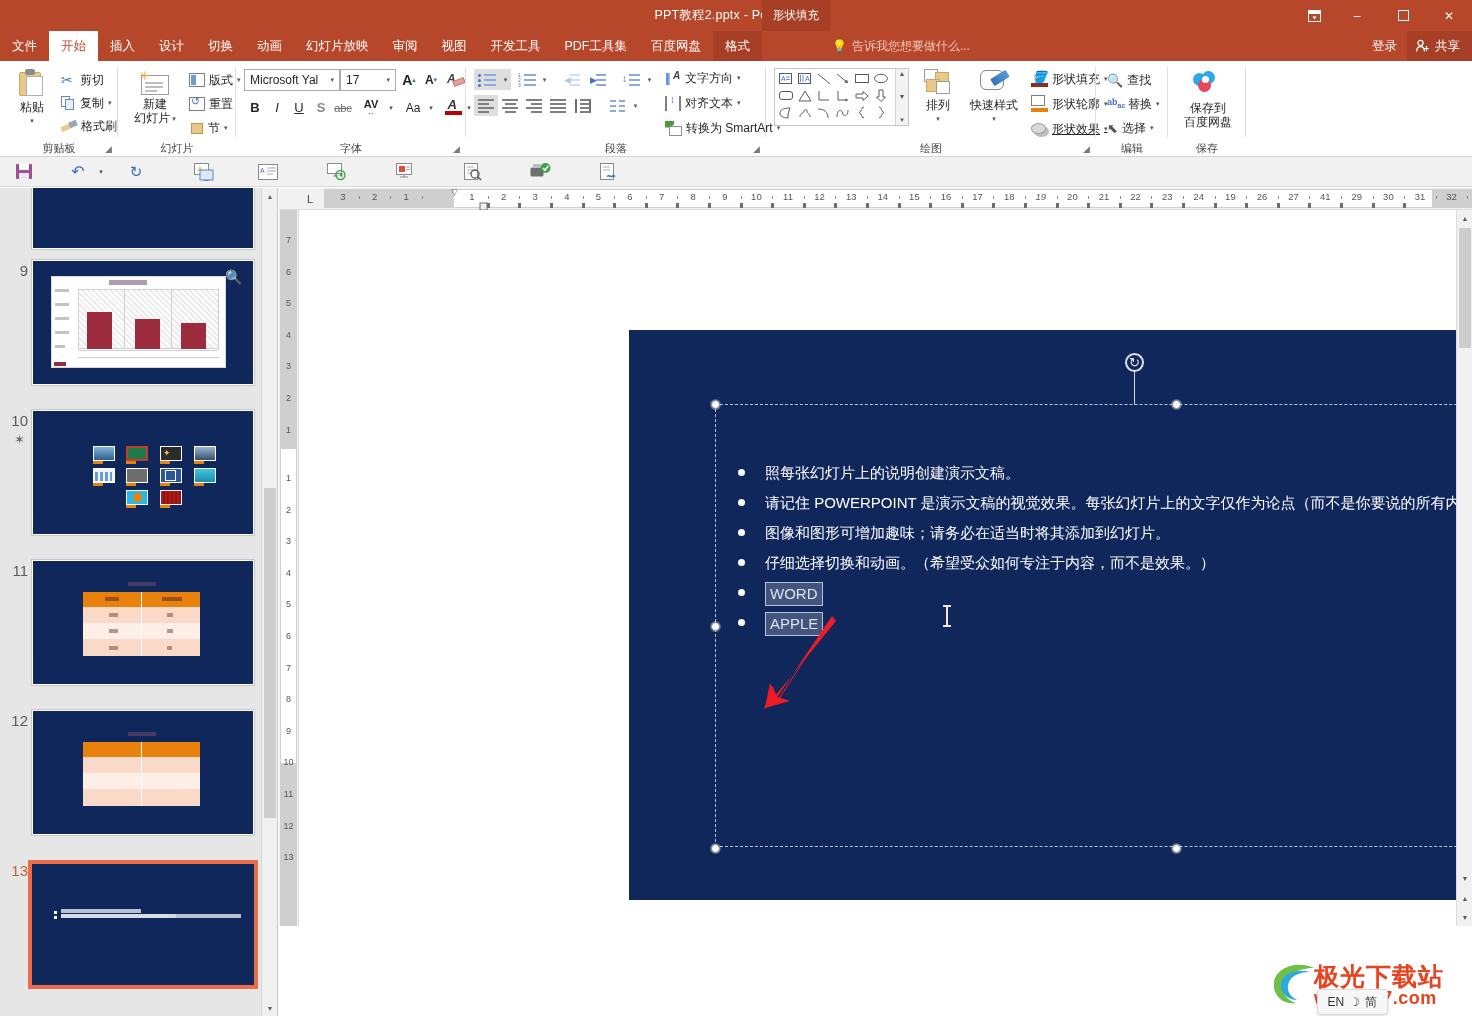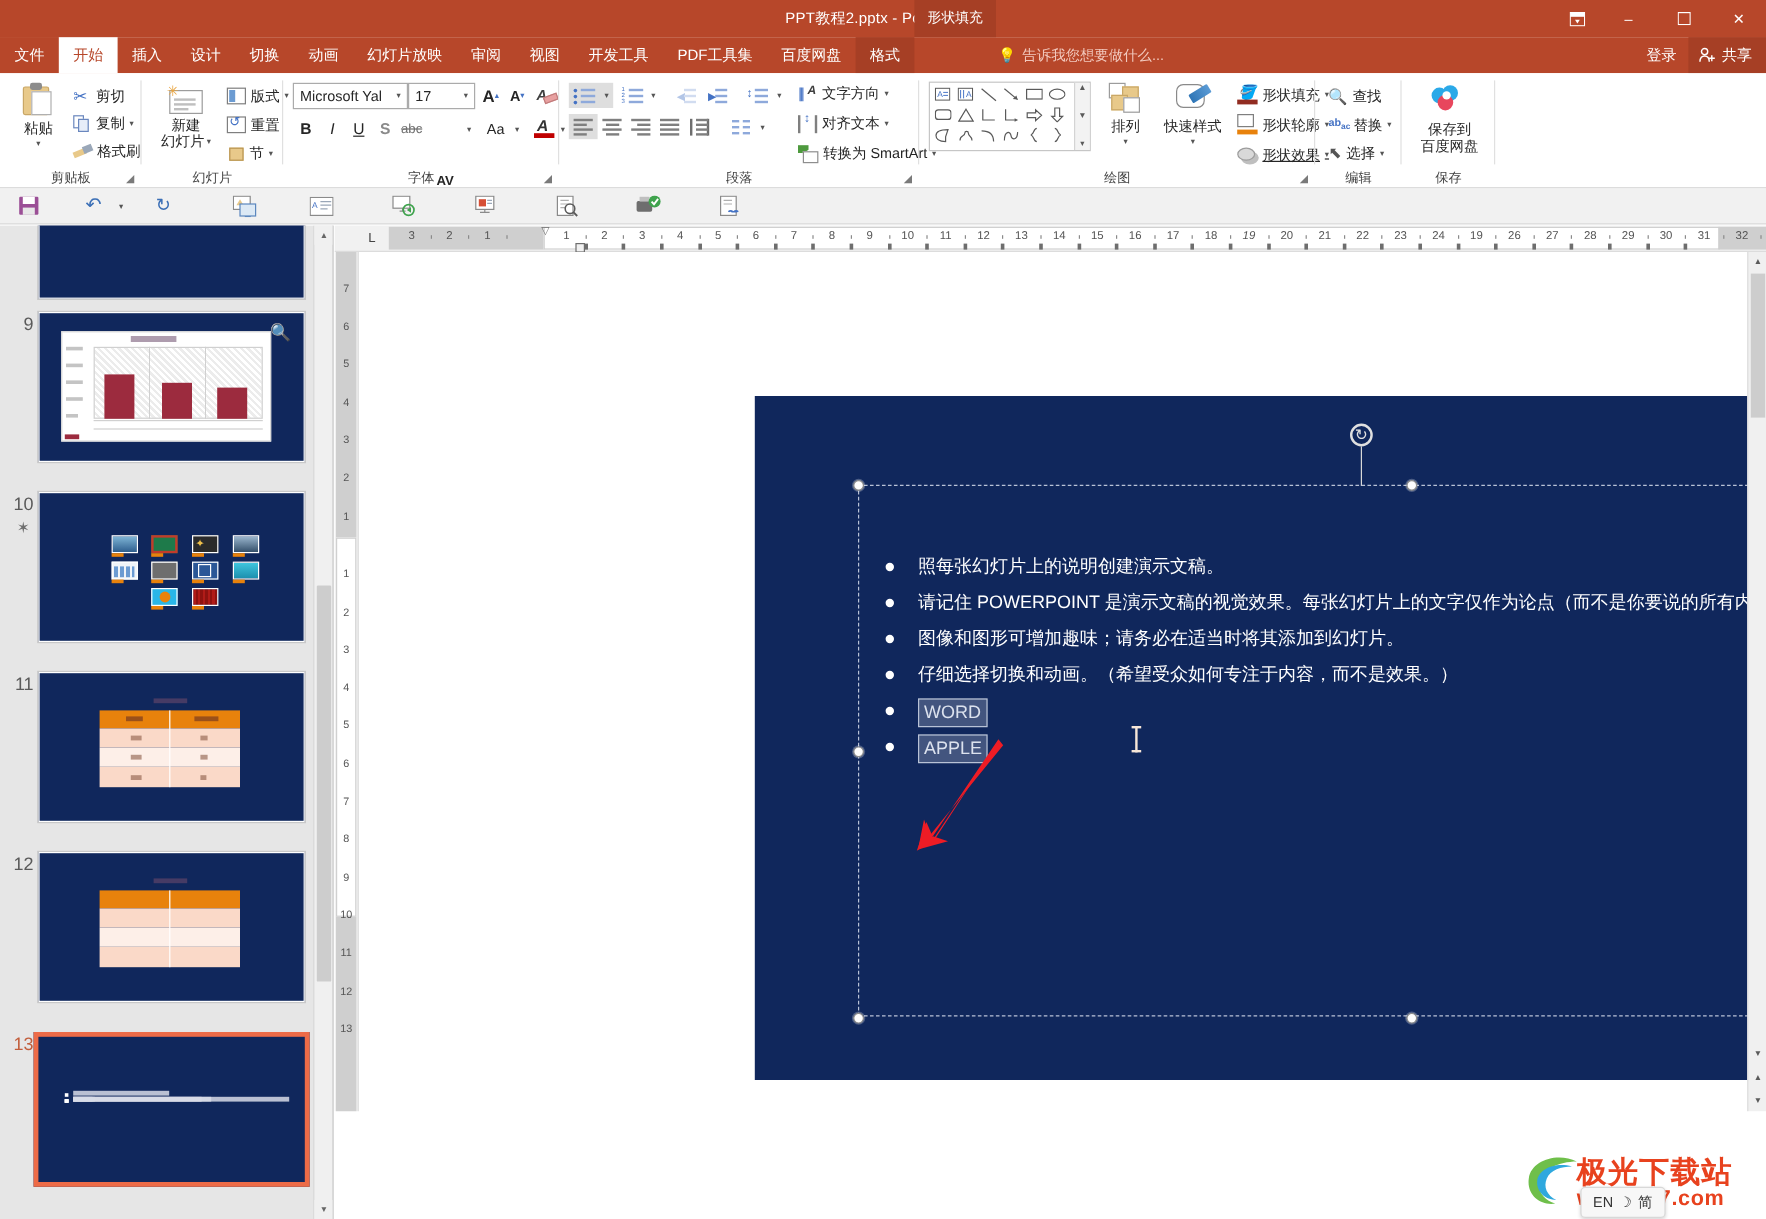--- a/index.html
+++ b/index.html
@@ -516,21 +516,21 @@
         </div>
       <div class="fbtn" style="left:52px; top:36px;">
           <u>U</u>
         </div>
       <div class="fbtn" style="left:74px; top:36px;">
           <span style="color:#8A8A8A;font-weight:700;">S</span>
         </div>
       <div class="fbtn" style="left:96px; top:36px;">
           <span style="text-decoration:line-through;font-size:11px;color:#6E6E6E;">abc</span>
         </div>
-      <div class="fbtn" style="left:120px; top:36px; width:30px; flex-direction:column;margin-top:47px;">
+      <div class="fbtn" style="left:120px; top:36px; width:30px; flex-direction:column;">
         <span style="font-size:11px;font-weight:600;line-height:10px;">AV</span>
         <span style="font-size:8px;color:#4472C4;line-height:7px;">↔</span>
       </div>
       <div class="fbtn" style="left:150px; top:36px; width:10px;">
           <span class="caret">▾</span>
         </div>
       <div class="fbtn" style="left:164px; top:36px; width:26px;">
         <span style="font-size:12px;">Aa</span>
       </div>
       <div class="fbtn" style="left:190px; top:36px; width:10px;">
@@ -1171,21 +1171,21 @@
           <div class="rtabstop" style="left: 903px;"></div>
           <div class="rtick" style="left: 951.4px;">19</div>
           <div class="rdot" style="left: 967.2px;"></div>
           <div class="rtabstop" style="left: 934.6px;"></div>
           <div class="rtick" style="left: 983px;">26</div>
           <div class="rdot" style="left: 998.8px;"></div>
           <div class="rtabstop" style="left: 966.2px;"></div>
           <div class="rtick" style="left: 1014.6px;">27</div>
           <div class="rdot" style="left: 1030.4px;"></div>
           <div class="rtabstop" style="left: 997.8px;"></div>
-          <div class="rtick" style="left: 1046.2px;">28</div>
+          <div class="rtick" style="left: 1046.2px;">41</div>
           <div class="rdot" style="left: 1062px;"></div>
           <div class="rtabstop" style="left: 1029.4px;"></div>
           <div class="rtick" style="left: 1077.8px;">29</div>
           <div class="rdot" style="left: 1093.6px;"></div>
           <div class="rtabstop" style="left: 1061px;"></div>
           <div class="rtick" style="left: 1109.4px;">30</div>
           <div class="rdot" style="left: 1125.2px;"></div>
           <div class="rtabstop" style="left: 1092.6px;"></div>
           <div class="rtick" style="left: 1141px;">31</div>
           <div class="rdot" style="left: 1156.8px;"></div>

